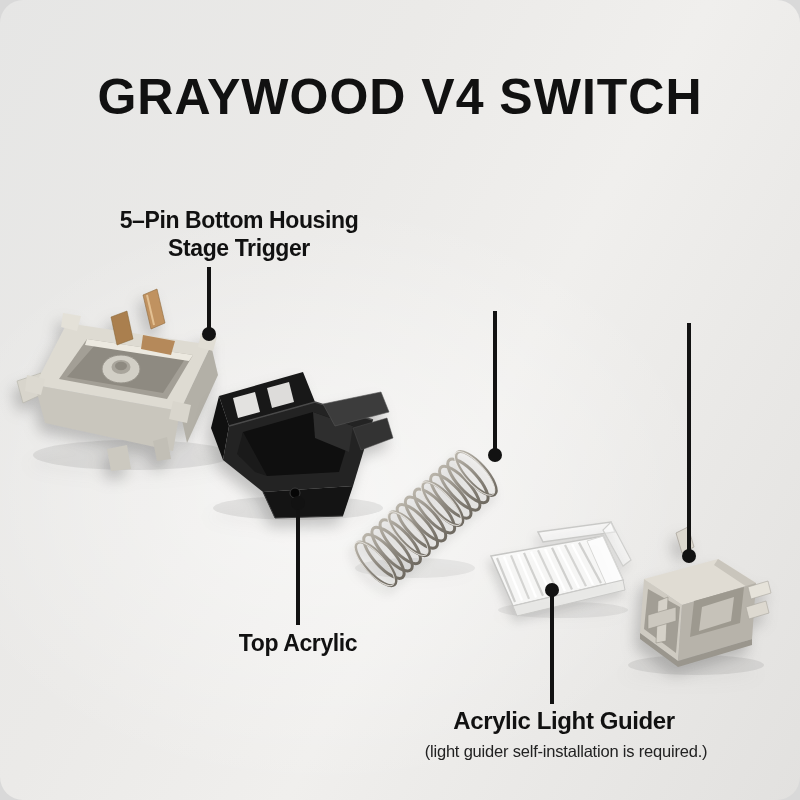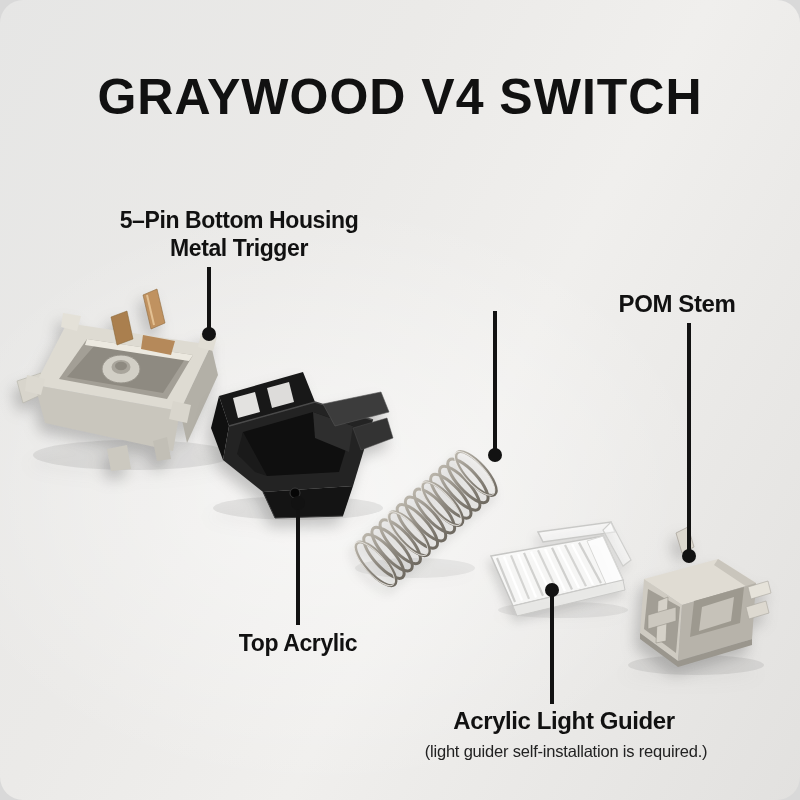--- a/index.html
+++ b/index.html
@@ -36,25 +36,24 @@
 </style>
 </head>
 <body>
 
 <div class="stage">
 
   <h1 class="title">GRAYWOOD V4 SWITCH</h1>
 
   <div class="label" style="left:196px;top:206px;margin-left:43px;">
     <span class="lbl-line">5–Pin Bottom Housing</span>
-    <span class="lbl-line">Metal Trigger</span>
+    <span class="lbl-line">Stage Trigger</span>
   </div>
 
 
-  <div class="label" style="left:677px;top:290px;font-size:24px;">POM Stem</div>
 
   <div class="label" style="left:298px;top:629px;">Top Acrylic</div>
 
   <div class="label" style="left:564px;top:707px;font-size:24px;">Acrylic Light Guider</div>
 
   <div class="note" style="left:566px;top:742px;">(light guider self-installation is required.)</div>
 
   <div class="callout-line" style="left:207px;top:267px;height:62px;"></div>
   <div class="callout-dot" style="left:202px;top:327px;"></div>
 

